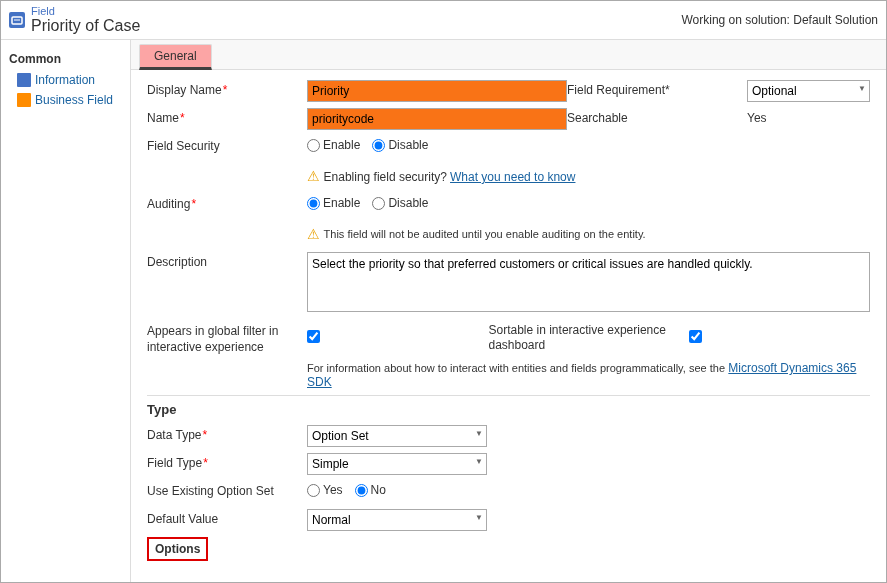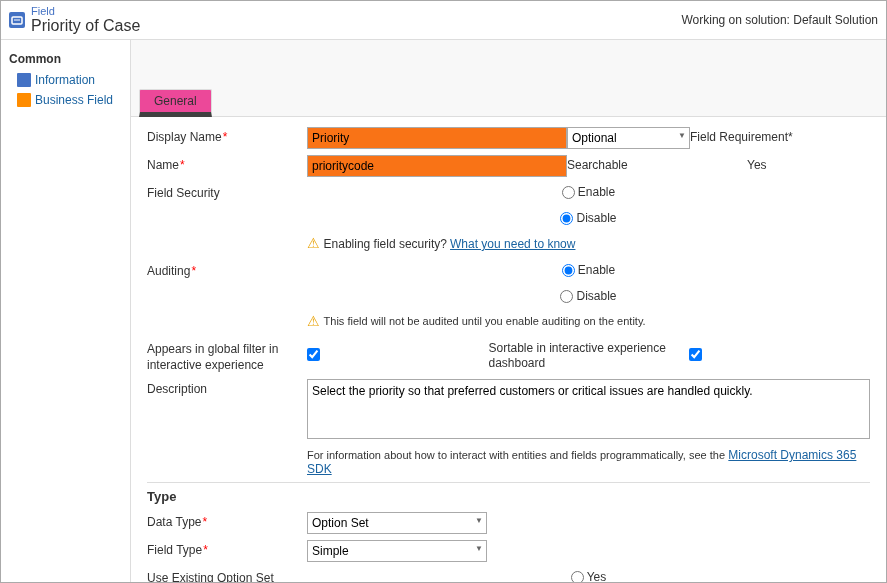--- a/index.html
+++ b/index.html
@@ -14,33 +14,33 @@
     .title-right { color: #333; font-size: 12px; }
     .main-content { display: flex; flex: 1; overflow: hidden; }
     .sidebar { width: 130px; background: #fff; border-right: 1px solid #ddd; padding: 8px 0; }
     .sidebar-section { padding: 4px 8px; font-weight: bold; color: #333; font-size: 12px; }
     .sidebar-item { padding: 3px 8px 3px 16px; cursor: pointer; display: flex; align-items: center; gap: 4px; color: #1a63a1; font-size: 12px; }
     .sidebar-item-icon { width: 14px; height: 14px; background: #4472c4; border-radius: 1px; flex-shrink: 0; }
     .sidebar-item-icon.rules { background: #ff8c00; }
     .content-area { flex: 1; overflow-y: auto; padding: 0; }
     .tab-bar { display: flex; border-bottom: 1px solid #ddd; background: #f8f8f8; padding-top: 4px; padding-left: 8px; }
     .tab { padding: 4px 14px; border: 1px solid #ddd; border-bottom: none; background: #fff; cursor: pointer; font-size: 12px; margin-right: 2px; border-radius: 2px 2px 0 0; }
-    .tab.active { background: #ec4899; border-bottom: 5px solid #404040; margin-bottom: -1px; margin-top: 45px; }
+    .tab.active { background: #fca5a5; border-bottom: 3px solid #404040; margin-bottom: -1px; }
     .form-area { padding: 10px 16px; }
     .section-title { font-weight: bold; font-size: 13px; margin-bottom: 8px; color: #333; }
     .form-row { display: flex; align-items: flex-start; margin-bottom: 6px; min-height: 22px; }
     .form-label { width: 160px; min-width: 160px; color: #333; padding-top: 3px; font-size: 12px; }
     .form-label .required { color: red; margin-left: 1px; }
     .form-control { flex: 1; }
     .text-input { height: 22px; border: 1px solid #aaa; padding: 2px 4px; width: 100%; font-size: 12px; background: #f97316; }
     .select-input { height: 22px; border: 1px solid #aaa; padding: 2px 4px; font-size: 12px; background: #fff; cursor: pointer; appearance: none; -webkit-appearance: none; }
     .select-wrapper { position: relative; display: inline-block; }
     .select-wrapper::after { content: '▼'; position: absolute; right: 4px; top: 4px; font-size: 8px; pointer-events: none; color: #666; }
     .select-full { width: 100%; }
-    .radio-group { display: flex; align-items: center; gap: 12px; padding-top: 2px; flex-direction: column; }
+    .radio-group { display: flex; align-items: center; gap: 12px; padding-top: 2px; }
     .radio-group label { display: flex; align-items: center; gap: 3px; cursor: pointer; }
     .info-text { color: #333; font-size: 11px; padding-top: 2px; }
     .link-text { color: #1a63a1; text-decoration: underline; cursor: pointer; }
     .warning-box { display: flex; align-items: flex-start; gap: 4px; margin: 4px 0; }
     .warning-icon { color: #e8a000; font-size: 14px; flex-shrink: 0; }
     .description-textarea { border: 1px solid #aaa; width: 100%; height: 60px; padding: 4px; font-size: 12px; resize: none; }
     .divider-line { border: none; border-top: 1px solid #ddd; margin: 6px 0; }
     .type-section { margin-top: 4px; }
     .options-section { margin-top: 4px; }
     .options-header { font-weight: bold; font-size: 12px; padding: 3px 6px; border: 2px solid #d00; display: inline-block; margin-bottom: 4px; }
@@ -88,32 +88,32 @@
       <div class="form-area">
 
 
         <div class="form-row">
           <div class="form-label">
             <span>Display Name</span><span class="required">*</span>
           </div>
           <div class="form-control">
             <input type="text" class="text-input" value="Priority" style="width: 260px;">
           </div>
+          <div style="width:180px; padding-top:3px; font-size:12px;">
+            <span>Field Requirement</span><span class="required">*</span>
+          </div>
           <div style="flex:1;">
             <div class="select-wrapper select-full">
               <select class="select-input select-full" style="width:100%;">
                 <option>Optional</option>
                 <option>Business Recommended</option>
                 <option>Business Required</option>
               </select>
             </div>
           </div>
-          <div style="width:180px; padding-top:3px; font-size:12px;">
-            <span>Field Requirement</span><span class="required">*</span>
-          </div>
         </div>
 
         <div class="form-row">
           <div class="form-label">
             <span>Name</span><span class="required">*</span>
           </div>
           <div class="form-control">
             <input type="text" class="text-input" value="prioritycode" style="width: 260px;">
           </div>
           <div style="width:180px; padding-top:3px; font-size:12px;">
@@ -175,41 +175,41 @@
         <div class="form-row">
           <div class="form-label"></div>
           <div class="form-control">
             <div class="warning-box">
               <span class="warning-icon">⚠</span>
               <span class="info-text">This field will not be audited until you enable auditing on the entity.</span>
             </div>
           </div>
         </div>
 
+        <div class="form-row">
+          <div class="form-label">
+            <span>Description</span>
+          </div>
+          <div class="form-control">
+            <textarea class="description-textarea" style="">Select the priority so that preferred customers or critical issues are handled quickly.</textarea>
+          </div>
+        </div>
+
         <div class="form-row" style="align-items:center;">
           <div class="form-label" style="line-height:1.3;">
             <span>Appears in global filter in interactive experience</span>
           </div>
           <div class="form-control">
             <input type="checkbox" checked="" style="">
           </div>
           <div style="width:200px; font-size:12px; line-height:1.3;">
             <span>Sortable in interactive experience dashboard</span>
           </div>
           <div style="flex:1;">
             <input type="checkbox" checked="" style="">
-          </div>
-        </div>
-
-        <div class="form-row">
-          <div class="form-label">
-            <span>Description</span>
-          </div>
-          <div class="form-control">
-            <textarea class="description-textarea" style="">Select the priority so that preferred customers or critical issues are handled quickly.</textarea>
           </div>
         </div>
 
         <div class="form-row">
           <div class="form-label"></div>
           <div class="form-control">
             <span class="info-text">For information about how to interact with entities and fields programmatically, see the</span>
             <span class="link-text">Microsoft Dynamics 365 SDK</span>
           </div>
         </div>

